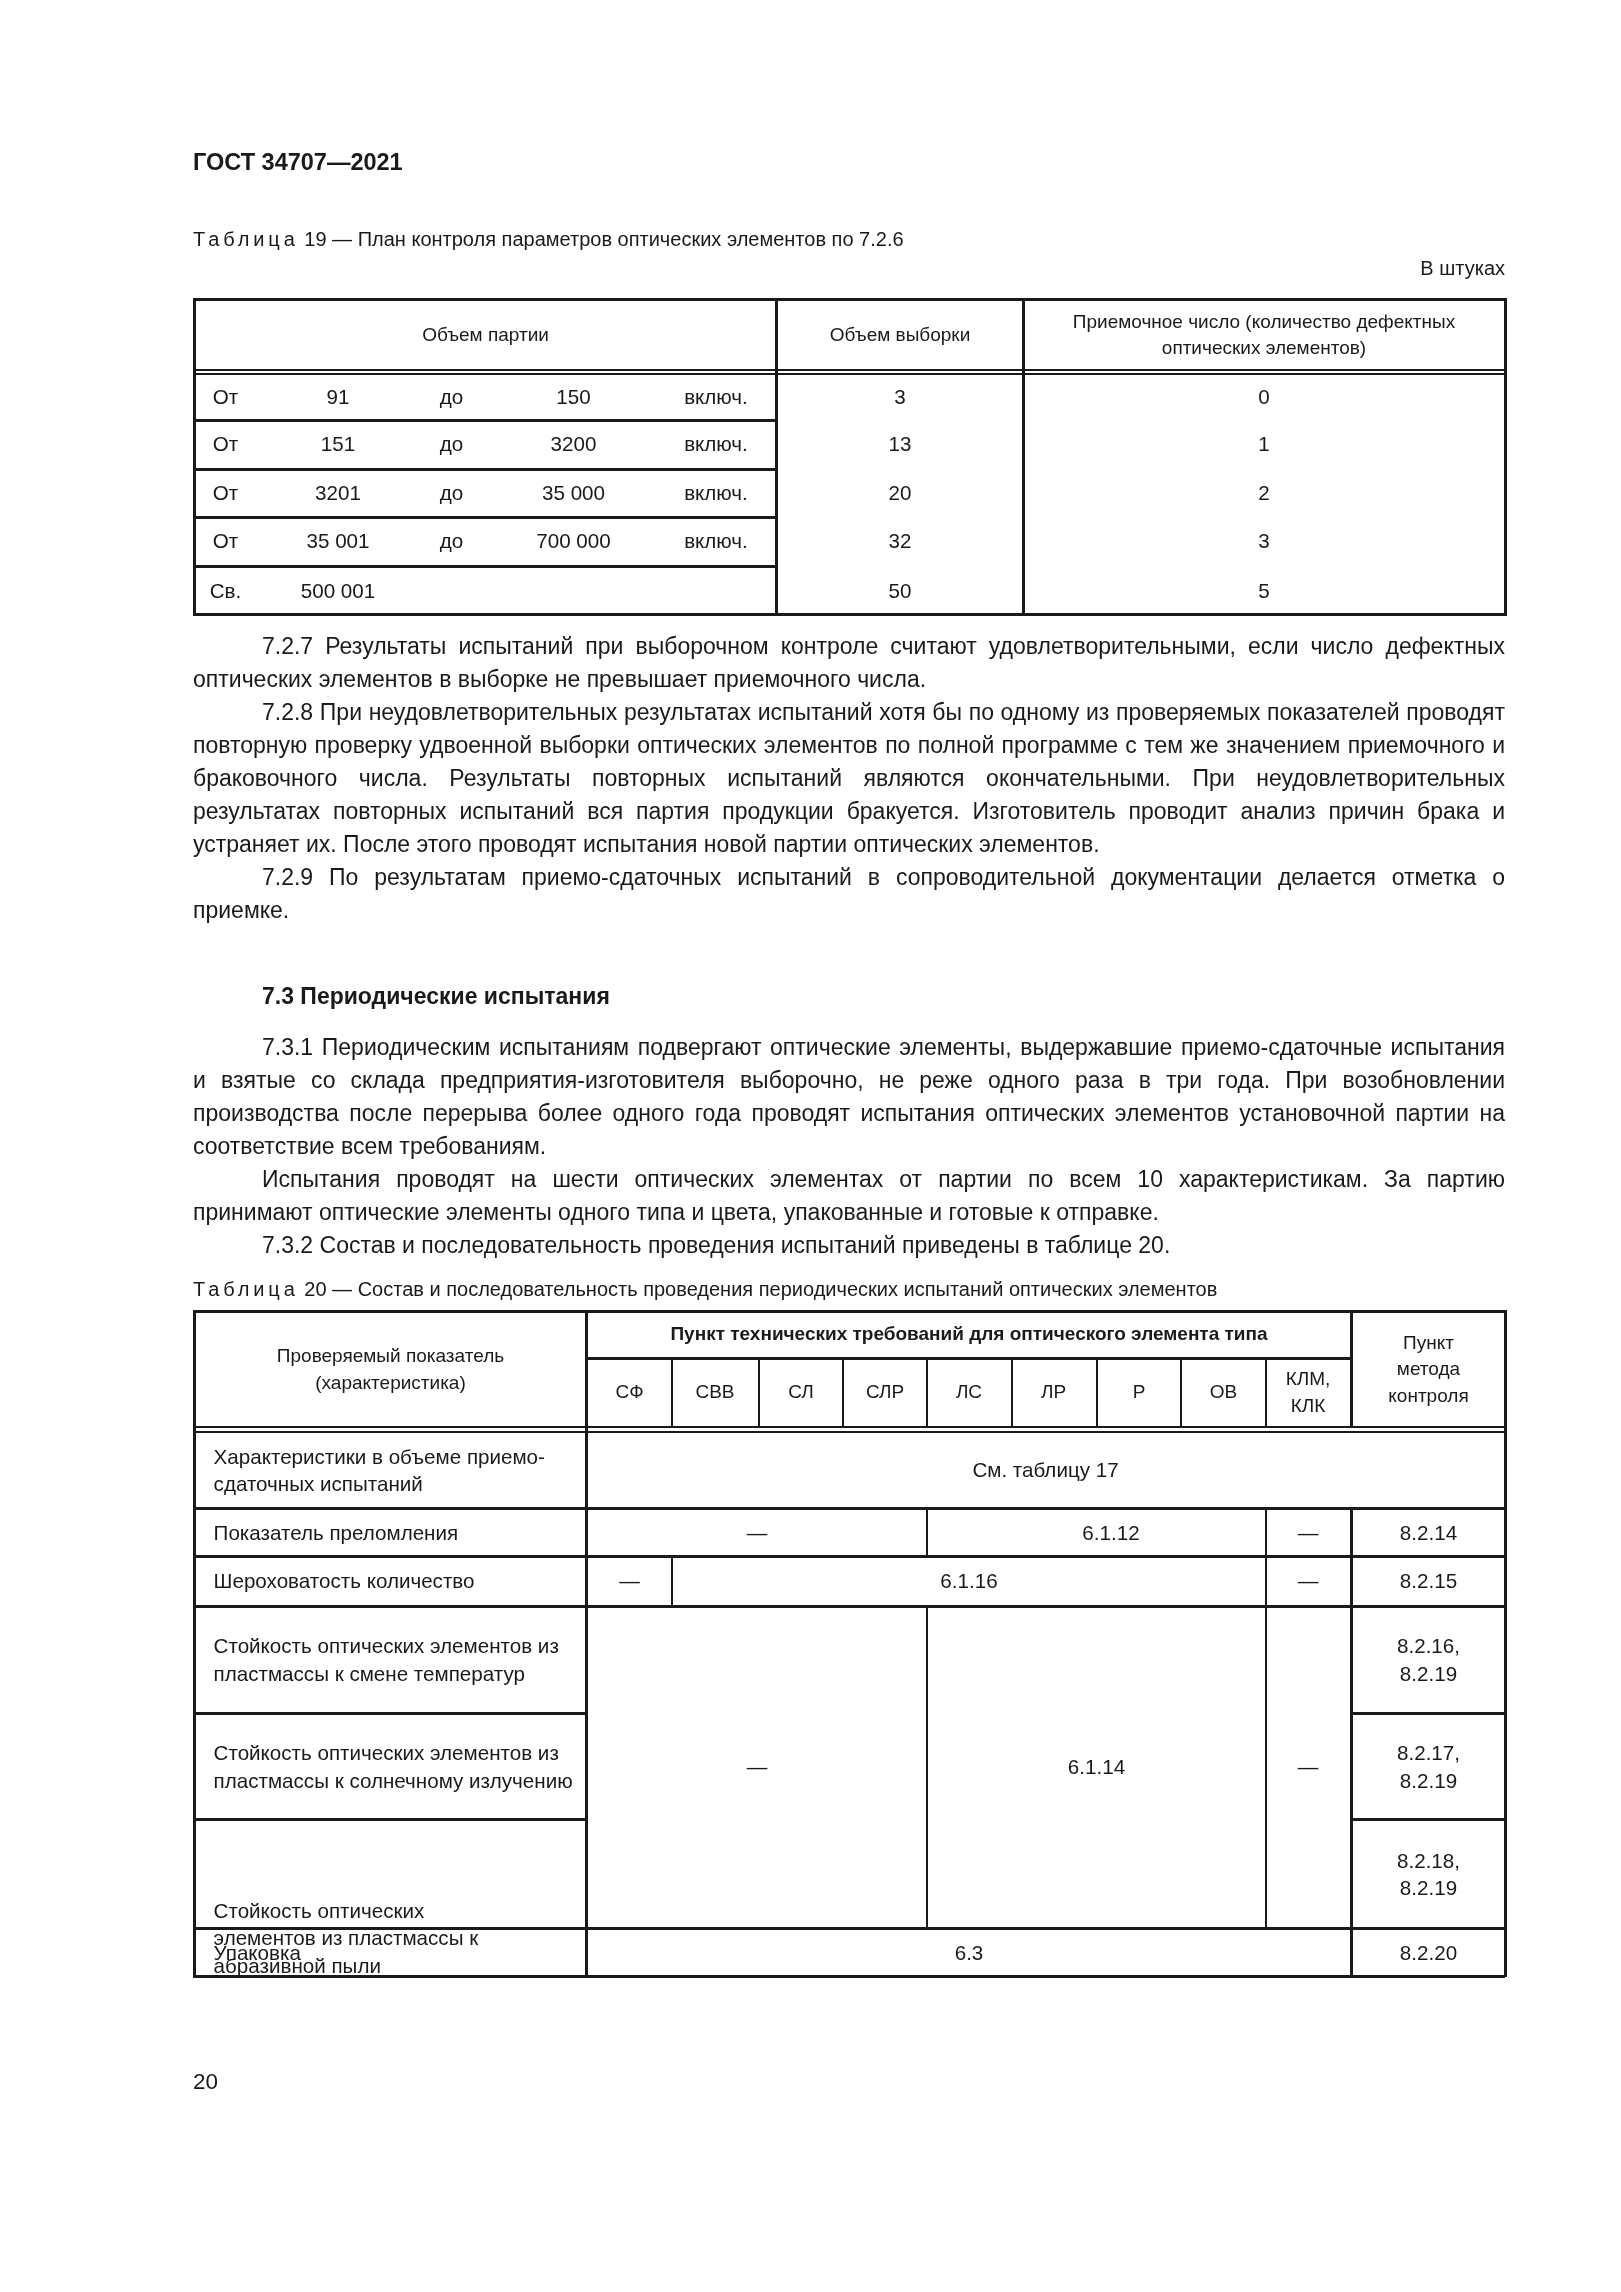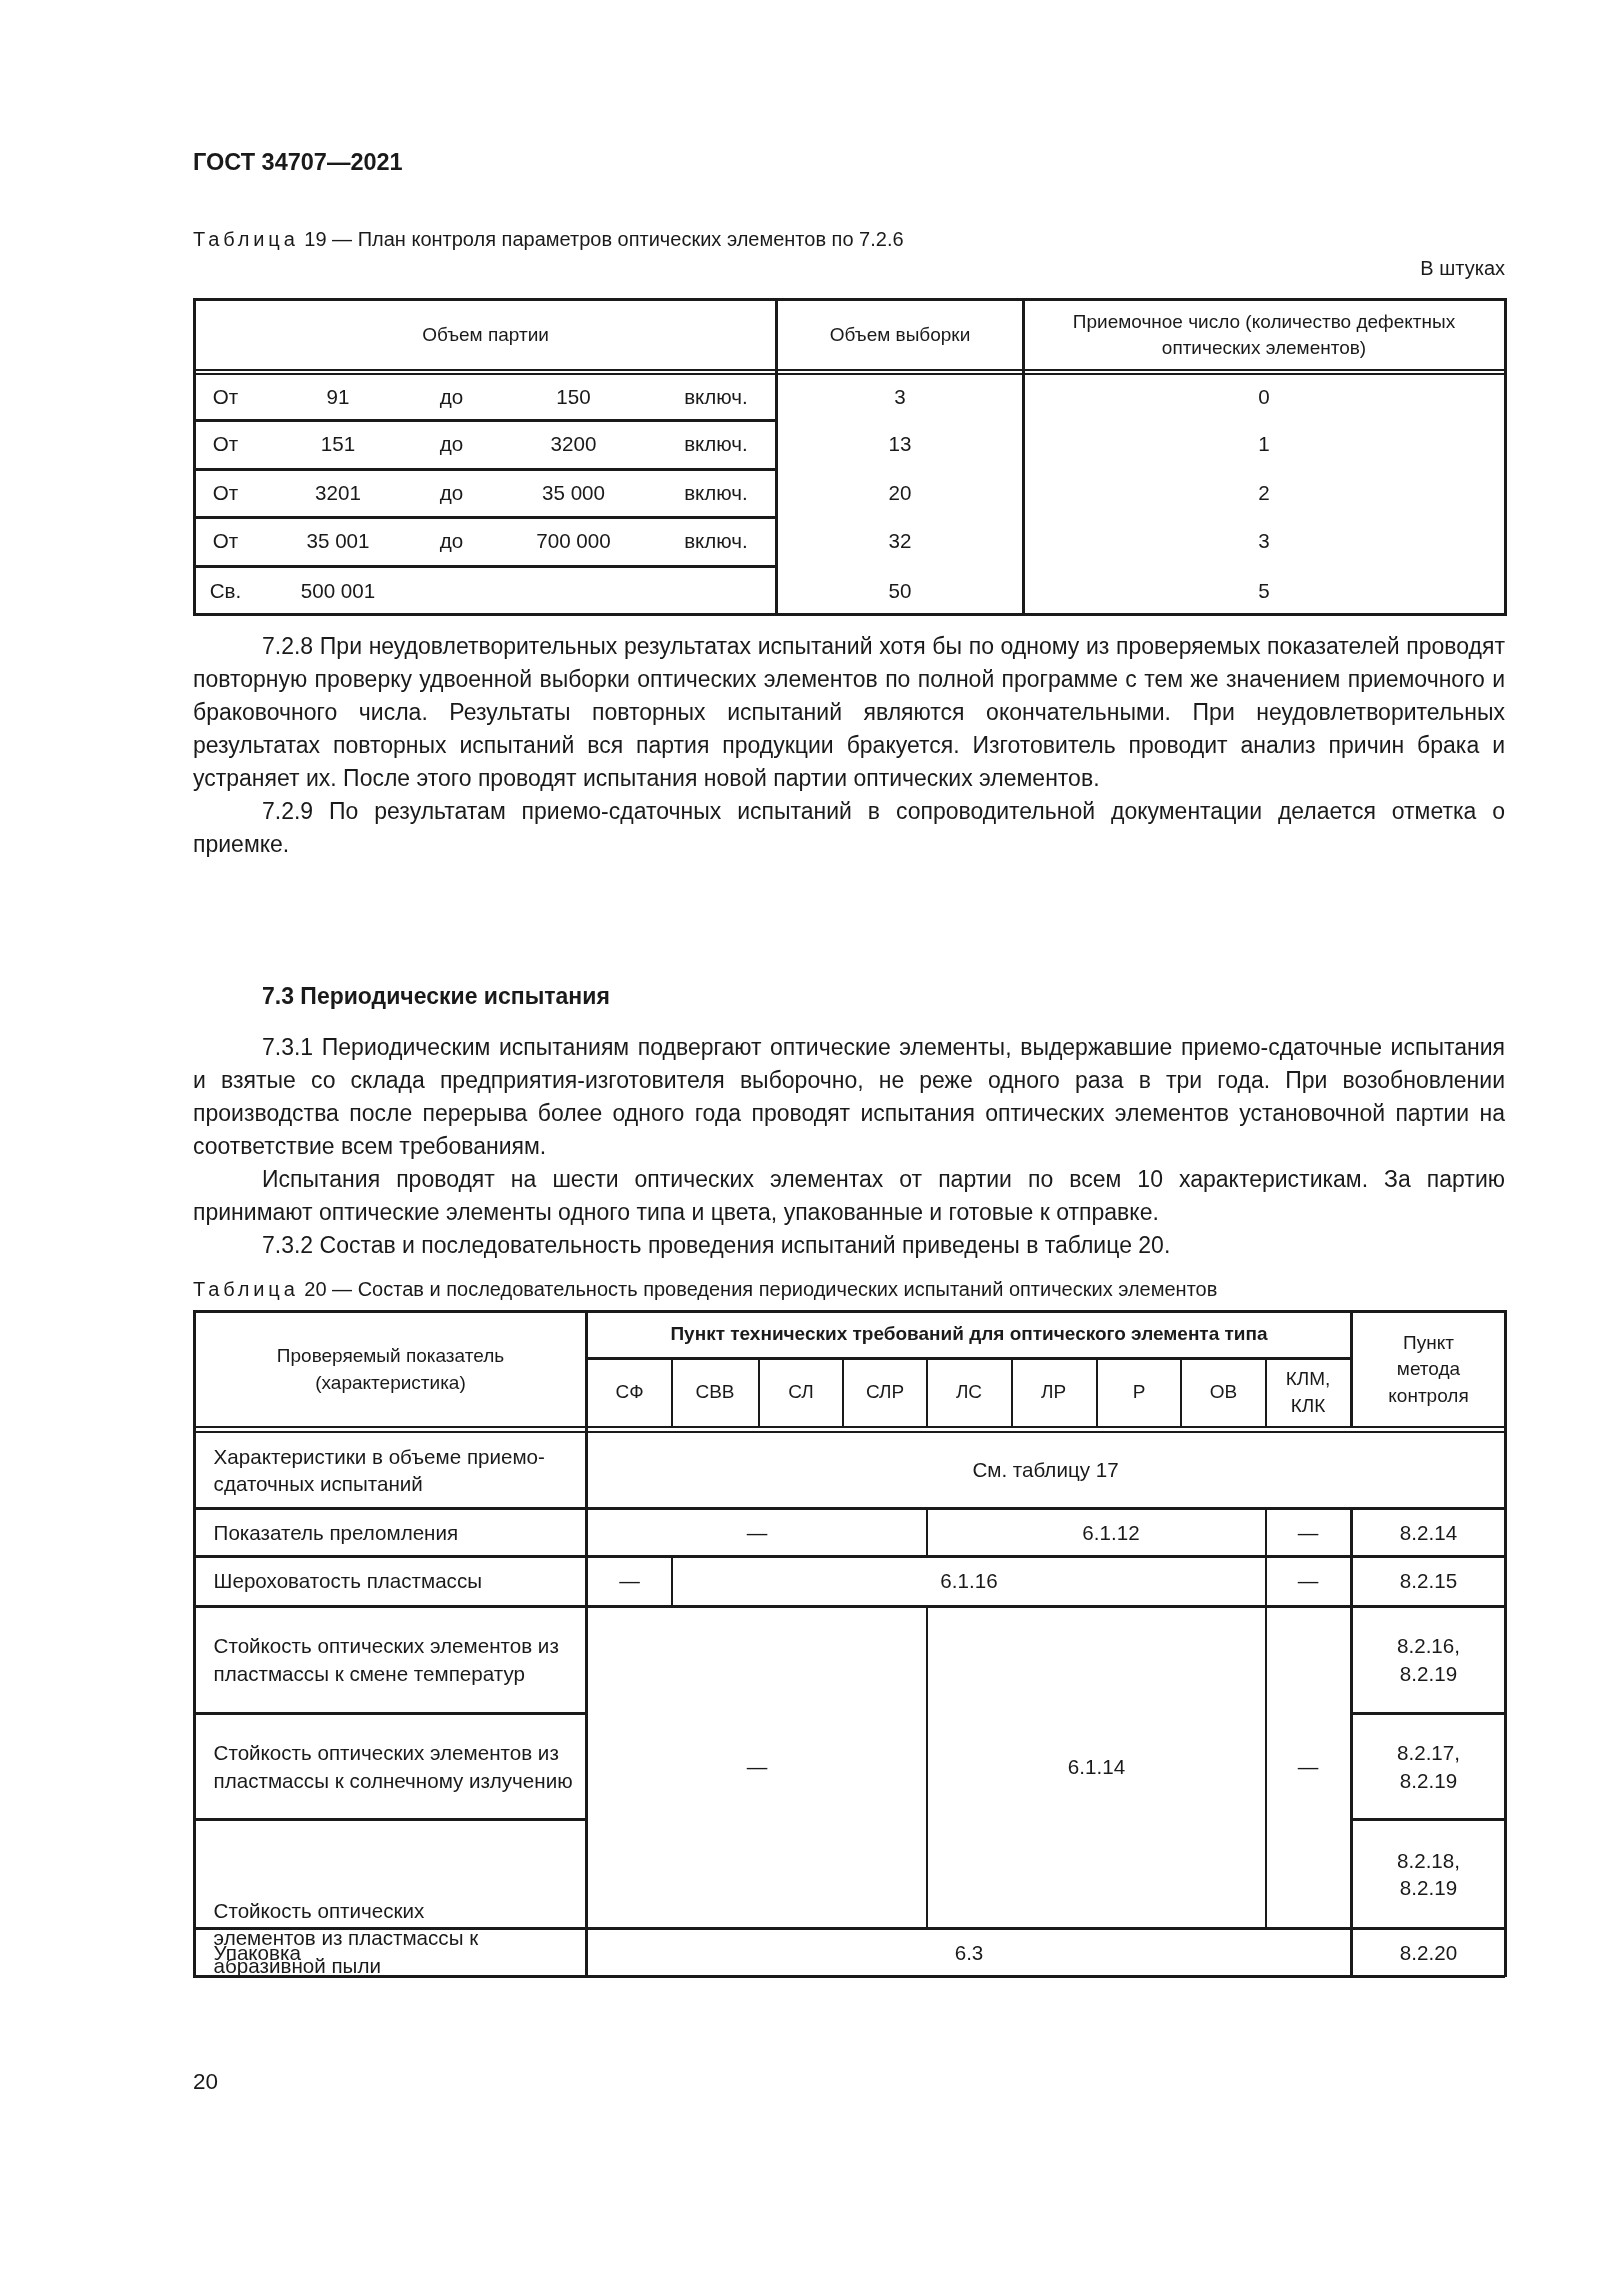--- a/index.html
+++ b/index.html
@@ -89,20 +89,21 @@
   <div class="cell" style="left:778px; top:518px; width:244px; height:46px;">32</div>
   <div class="cell" style="left:1025px; top:518px; width:478px; height:46px;">3</div>
 
   <div class="cell" style="left:196px; top:568px; width:59px; height:45px;">Св.</div>
   <div class="cell" style="left:284px; top:568px; width:108px; height:45px;">500 001</div>
   <div class="cell" style="left:778px; top:568px; width:244px; height:45px;">50</div>
   <div class="cell" style="left:1025px; top:568px; width:478px; height:45px;">5</div>
 </div>
 
 <div class="abs para" style="top:630px;">
+  <p>7.2.7 Результаты испытаний при выборочном контроле считают удовлетворительными, если число дефектных оптических элементов в выборке не превышает приемочного числа.</p>
   <p>7.2.8 При неудовлетворительных результатах испытаний хотя бы по одному из проверяемых показателей проводят повторную проверку удвоенной выборки оптических элементов по полной программе с тем же значением приемочного и браковочного числа. Результаты повторных испытаний являются окончательными. При неудовлетворительных результатах повторных испытаний вся партия продукции бракуется. Изготовитель проводит анализ причин брака и устраняет их. После этого проводят испытания новой партии оптических элементов.</p>
   <p>7.2.9 По результатам приемо-сдаточных испытаний в сопроводительной документации делается отметка о приемке.</p>
 </div>
 
 <div class="abs section-title" style="top:983px;">7.3 Периодические испытания</div>
 <div class="abs para" style="top:1031px;">
   <p>7.3.1 Периодическим испытаниям подвергают оптические элементы, выдержавшие приемо-сдаточные испытания и взятые со склада предприятия-изготовителя выборочно, не реже одного раза в три года. При возобновлении производства после перерыва более одного года проводят испытания оптических элементов установочной партии на соответствие всем требованиям.</p>
   <p>Испытания проводят на шести оптических элементах от партии по всем 10 характеристикам. За партию принимают оптические элементы одного типа и цвета, упакованные и готовые к отправке.</p>
   <p>7.3.2 Состав и последовательность проведения испытаний приведены в таблице 20.</p>
 </div>
@@ -172,21 +173,21 @@
 
   <div class="cell left" style="left:196px; top:1433px; width:389px; height:74px; padding-right:9.8px;">Характеристики в объеме приемо-сдаточных испытаний</div>
   <div class="cell" style="left:588px; top:1433px; width:915px; height:74px;">См. таблицу 17</div>
 
   <div class="cell left" style="left:196px; top:1510px; width:389px; height:45px;text-align:center;">Показатель преломления</div>
   <div class="cell" style="left:588px; top:1510px; width:338px; height:45px;">—</div>
   <div class="cell" style="left:928px; top:1510px; width:337px; height:45px;padding-left:29px;">6.1.12</div>
   <div class="cell" style="left:1267px; top:1510px; width:82px; height:45px;">—</div>
   <div class="cell" style="left:1353px; top:1510px; width:151px; height:45px;">8.2.14</div>
 
-  <div class="cell left" style="left:196px; top:1558px; width:389px; height:46px;">Шероховатость пластмассы</div>
+  <div class="cell left" style="left:196px; top:1558px; width:389px; height:46px;">Шероховатость количество</div>
   <div class="cell" style="left:588px; top:1558px; width:83px; height:46px;">—</div>
   <div class="cell" style="left:673px; top:1558px; width:592px; height:46px;">6.1.16</div>
   <div class="cell" style="left:1267px; top:1558px; width:82px; height:46px;">—</div>
   <div class="cell" style="left:1353px; top:1558px; width:151px; height:46px;">8.2.15</div>
 
   <div class="cell left" style="left:196px; top:1607px; width:389px; height:105px; padding-right:9.8px;">Стойкость оптических элементов из пластмассы к смене температур</div>
   <div class="cell" style="left:1353px; top:1607px; width:151px; height:105px; padding:0 27.4px;">8.2.16, 8.2.19</div>
 
   <div class="cell left" style="left:196px; top:1715px; width:389px; height:103px; padding-right:9.8px;">Стойкость оптических элементов из пластмассы к солнечному излучению</div>
   <div class="cell" style="left:1353px; top:1715px; width:151px; height:103px; padding:0 27.4px;">8.2.17, 8.2.19</div>

